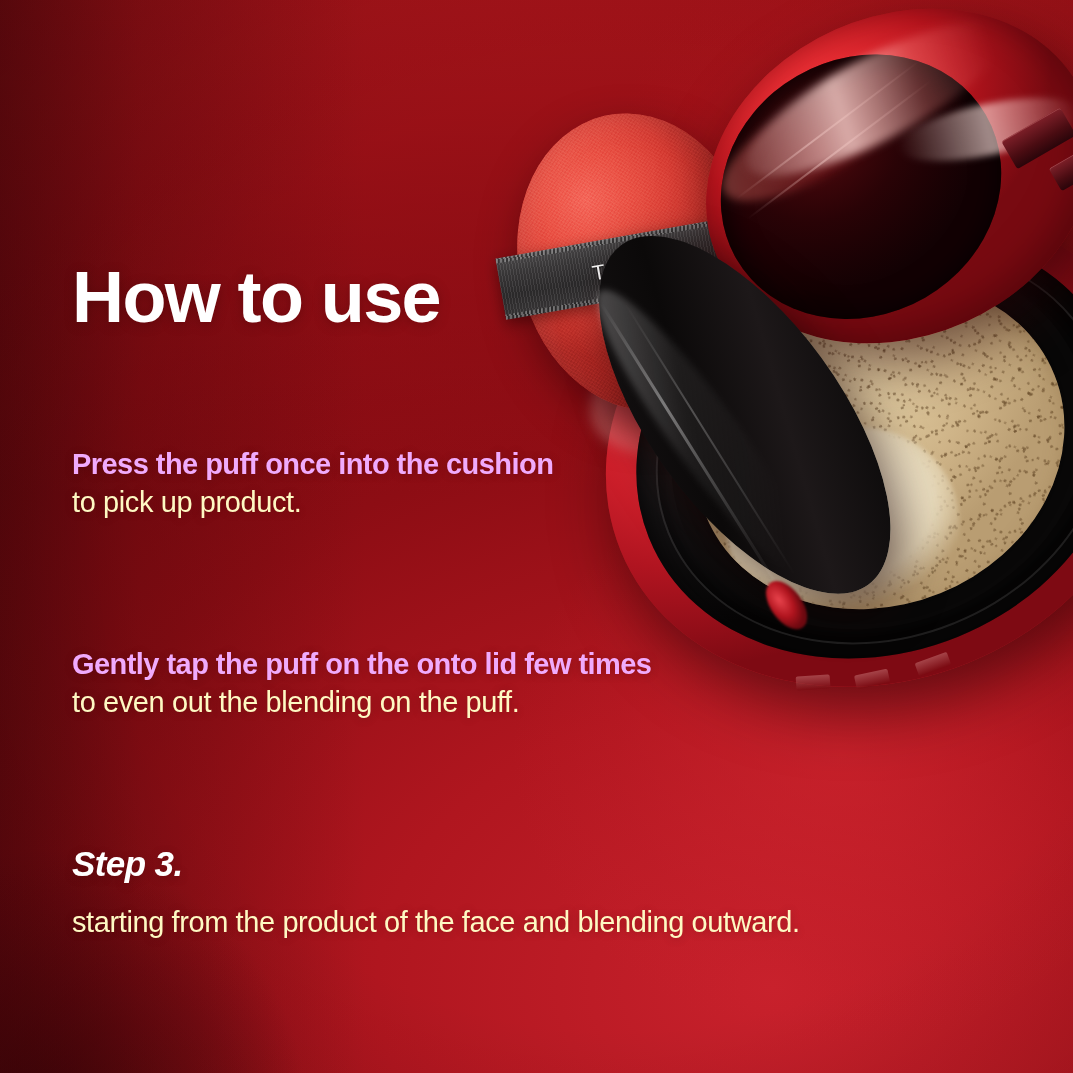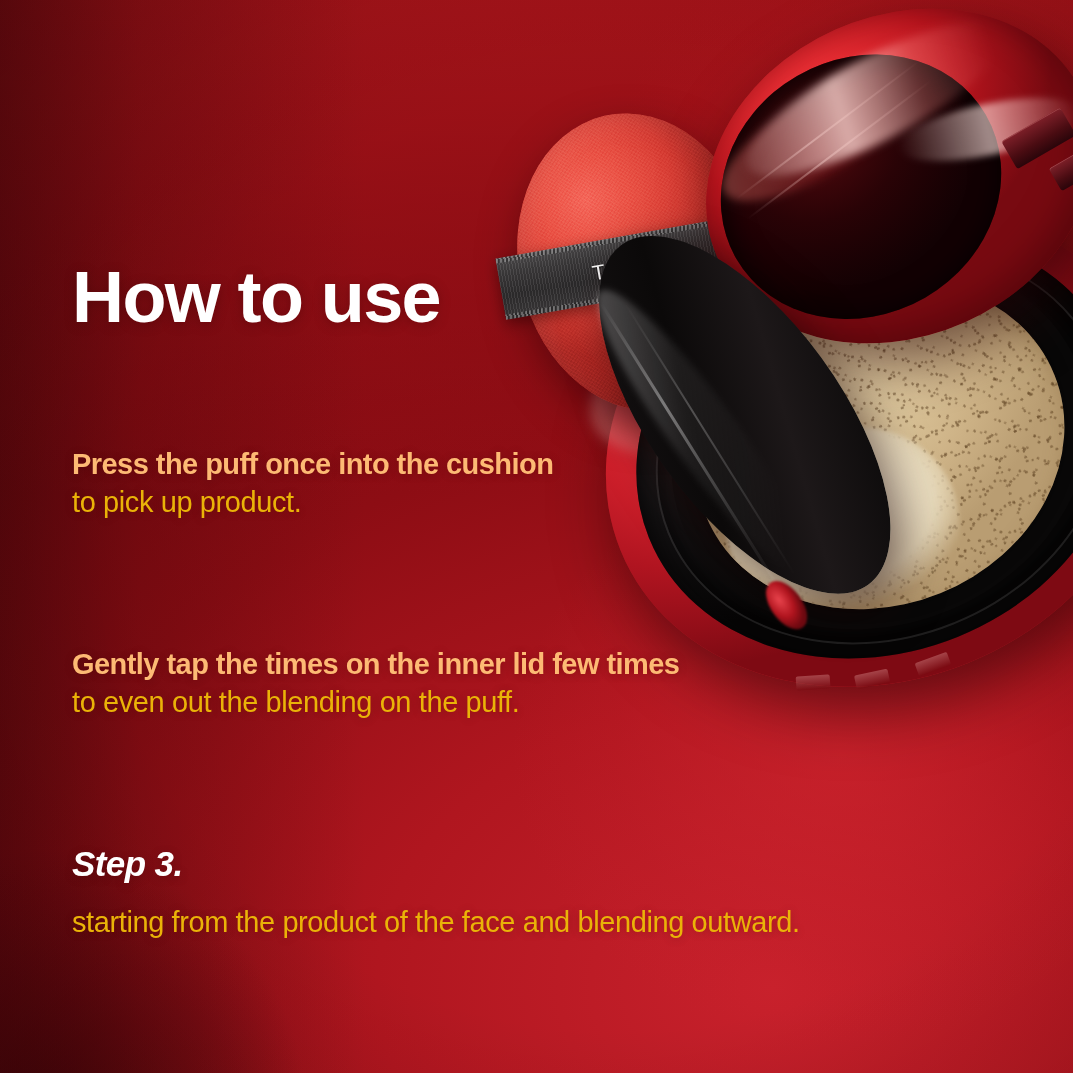--- a/index.html
+++ b/index.html
@@ -95,30 +95,30 @@
     color: #ffffff;
     line-height: 1.1;
     margin-bottom: 19px;
     text-shadow: 0 2px 10px rgba(60,0,4,0.30);
     white-space: nowrap;
   }
   .step-lead {
     font-size: 29px;
     font-weight: 700;
     letter-spacing: -0.55px;
-    color: #fdba74;
+    color: #f0abfc;
     line-height: 1.32;
     text-shadow: 0 1px 8px rgba(60,0,4,0.30);
     white-space: nowrap;
   }
   .step-sub {
     font-size: 29px;
     font-weight: 400;
     letter-spacing: -0.4px;
-    color: #eab308;
+    color: #fef9c3;
     line-height: 1.32;
     text-shadow: 0 1px 8px rgba(60,0,4,0.28);
     white-space: nowrap;
   }
 
   
   .product {
     position: absolute;
     left: 0; top: 0;
     width: 1073px; height: 1073px;
@@ -462,21 +462,21 @@
   <div class="content">
 
     <div class="page-title">How to use</div>
 
     <div class="step-block step-1">
       <div class="step-lead">Press the puff once into the cushion</div>
       <div class="step-sub">to pick up product.</div>
     </div>
 
     <div class="step-block step-2">
-      <div class="step-lead">Gently tap the times on the inner lid few times</div>
+      <div class="step-lead">Gently tap the puff on the onto lid few times</div>
       <div class="step-sub">to even out the blending on the puff.</div>
     </div>
 
     <div class="step-block step-3">
       <div class="step-label">Step 3.</div>
       <div class="step-sub">starting from the product of the face and blending outward.</div>
     </div>
 
   </div>
 

